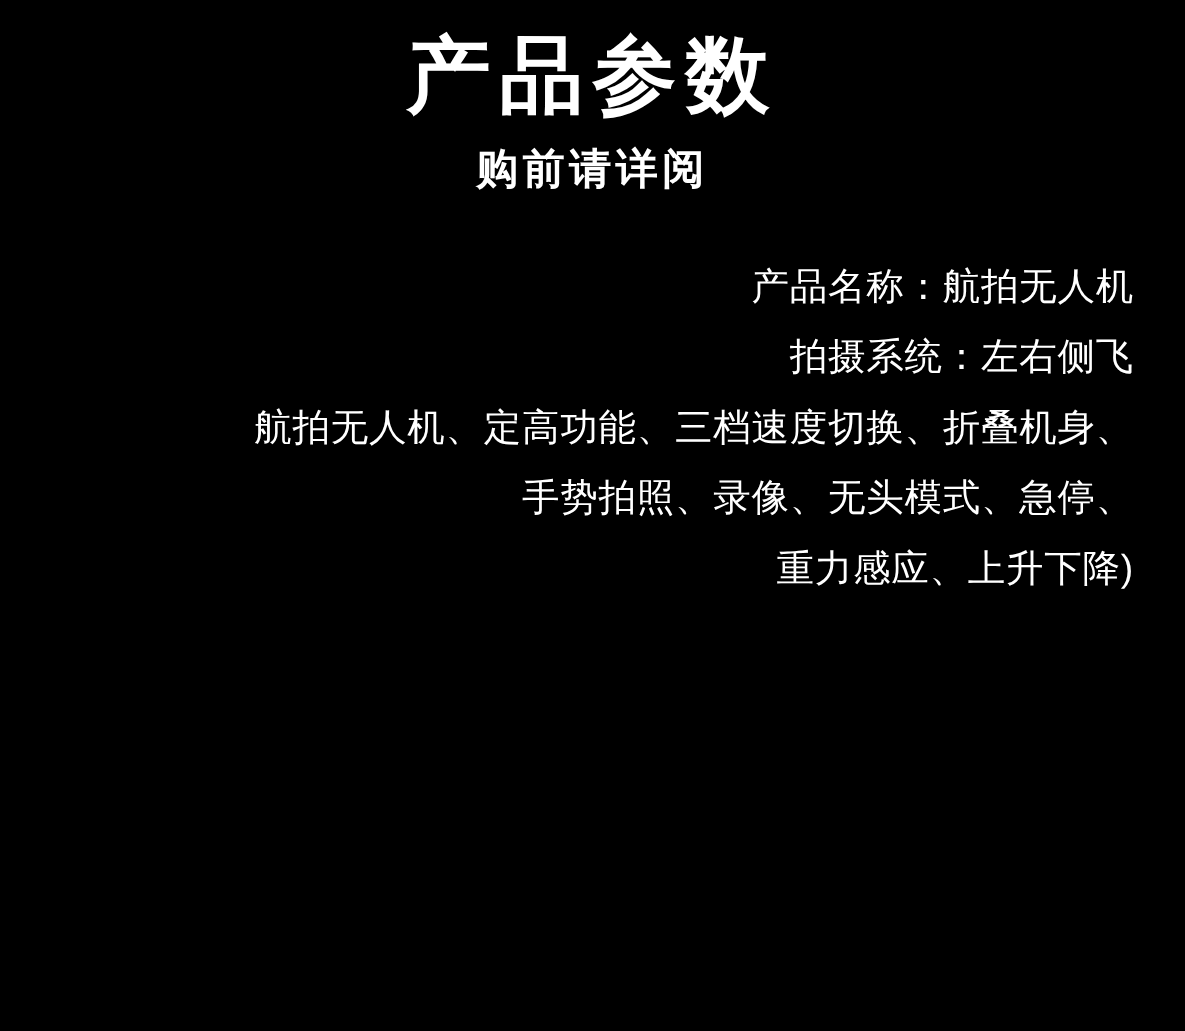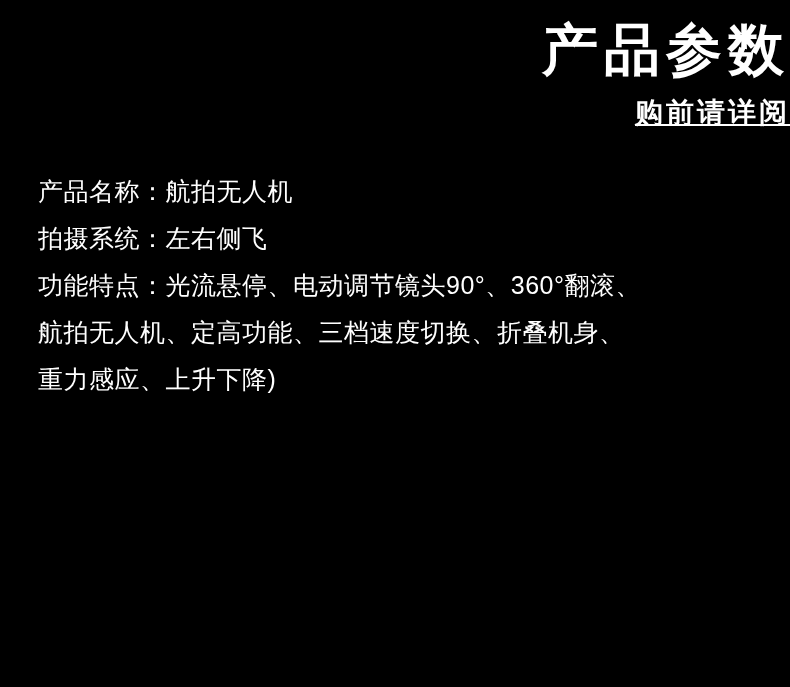--- a/index.html
+++ b/index.html
@@ -15,43 +15,43 @@
     color: #ffffff;
   }
   .page {
     position: relative;
     width: 790px;
     height: 687px;
     background: #000000;
     box-sizing: border-box;
   }
   .header {
-    text-align: right;
+    text-align: center;
     padding-top: 16px;
   }
   .title {
     font-size: 56px;
     font-weight: 700;
     letter-spacing: 6px;
     line-height: 1.2;
     color: #ffffff;
     margin: 0;
   }
   .subtitle {
     font-size: 28px;
     font-weight: 700;
     letter-spacing: 3px;
     line-height: 1.3;
     color: #ffffff;
     margin: 12px 0 0 0;
-    text-decoration: underline;
   }
   .specs {
     margin-top: 36px;
     padding: 0 34px 0 38px;
+    text-align: right;
   }
   .spec-line {
     font-size: 25px;
     font-weight: 500;
     line-height: 47px;
     color: #ffffff;
     white-space: nowrap;
     letter-spacing: 0.5px;
   }
   .features-block {
@@ -74,19 +74,19 @@
   <div class="header">
     <h1 class="title">产品参数</h1>
     <div class="subtitle">购前请详阅</div>
   </div>
 
   <div class="specs">
     <div class="spec-line">产品名称：航拍无人机</div>
     <div class="spec-line">拍摄系统：左右侧飞</div>
 
     <div class="features-block">
-      <div class="feature-line">功能特点：光流悬停、电动调节镜头90°、360°翻滚、</div>
       <div class="feature-line">航拍无人机、定高功能、三档速度切换、折叠机身、</div>
+      <div class="feature-line">手势拍照、录像、无头模式、急停、</div>
       <div class="feature-line">重力感应、上升下降)</div>
     </div>
   </div>
 
 </div>
 
 </body></html>

